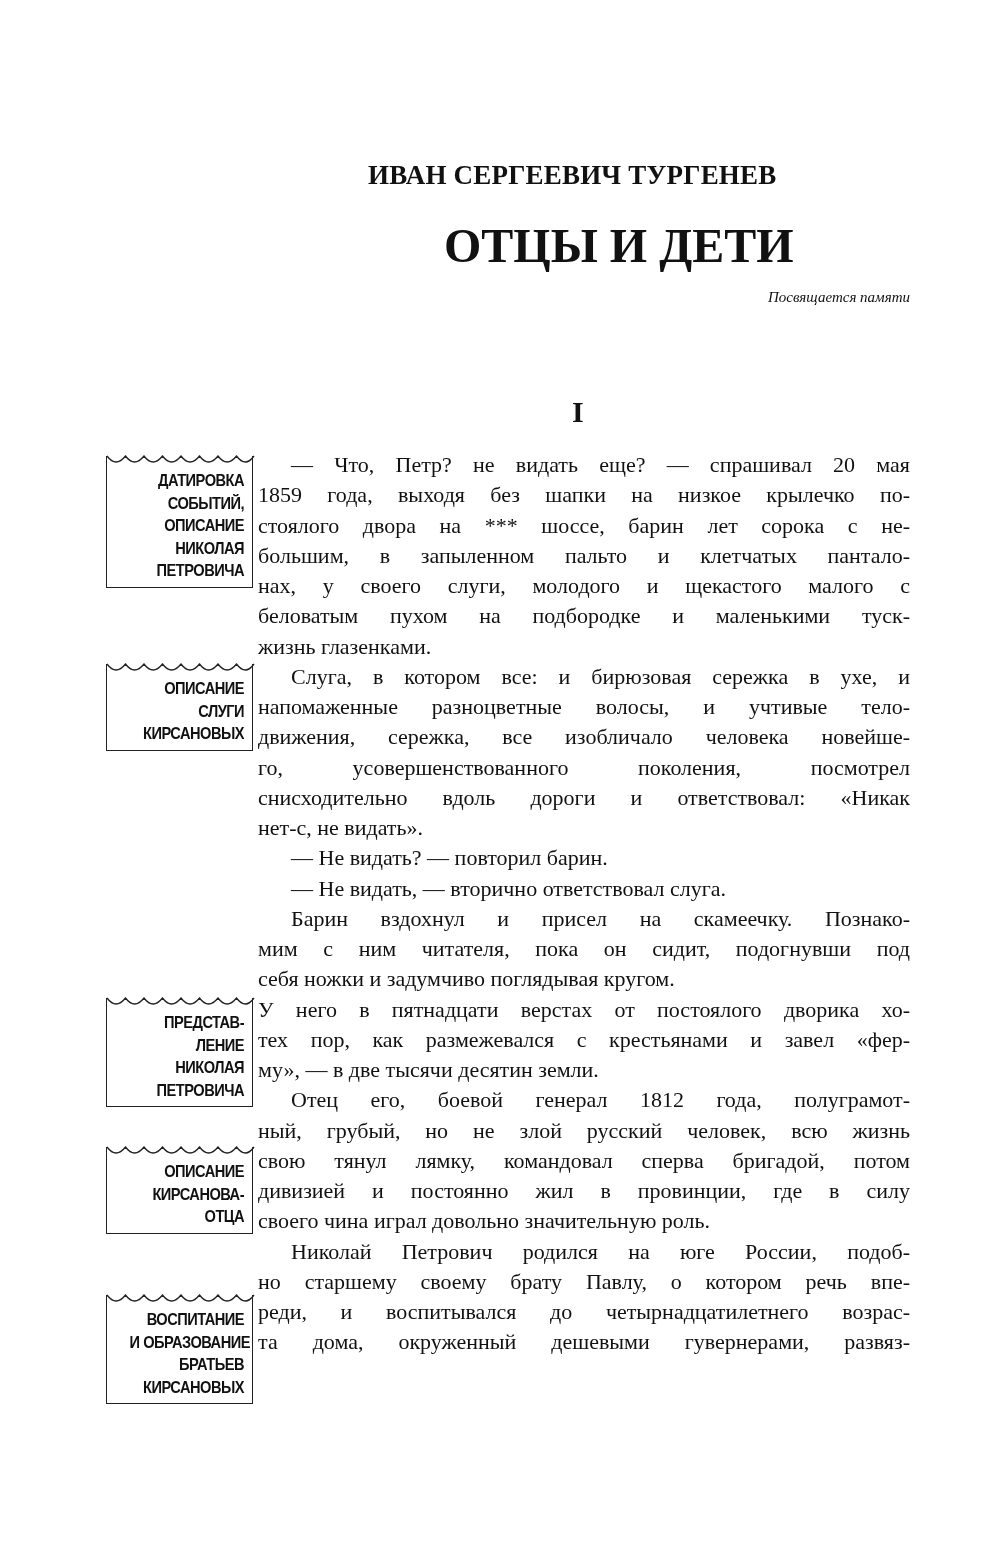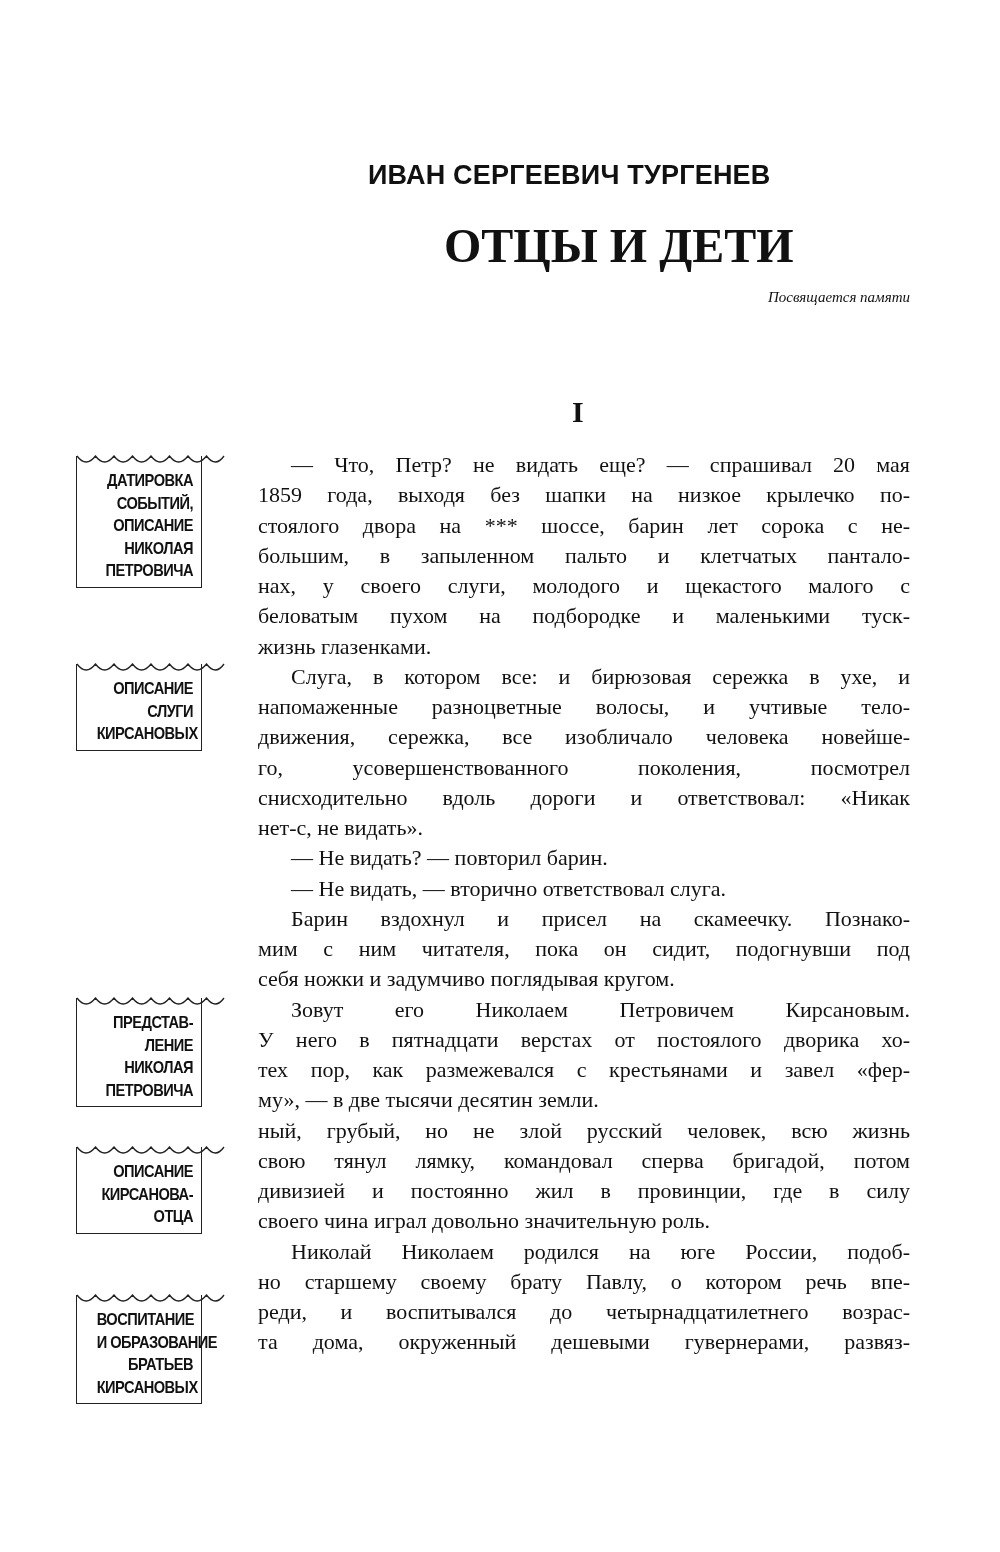--- a/index.html
+++ b/index.html
@@ -1,19 +1,19 @@
 <!DOCTYPE html>
 <html><head>
   <meta charset="utf-8">
   <style>
     html, body { margin: 0; padding: 0; background: #ffffff; }
     body { width: 1000px; height: 1552px; position: relative; overflow: hidden; color: #111; }
     .author {
       position: absolute; left: 368px; top: 160px; width: 470px;
-      font-family: Liberation Sans, sans-serif; font-weight: bold; font-size: 27px;
+      font-family: Liberation Serif, serif; font-weight: bold; font-size: 27px;
       letter-spacing: 0.2px; white-space: nowrap;
     }
     .title {
       position: absolute; left: 444px; top: 218px;
       font-family: "Liberation Serif", serif; font-weight: bold; font-size: 48px;
       white-space: nowrap;
     }
     .dedication {
       position: absolute; right: 90px; top: 283px; text-align: right;
       font-family: "Liberation Serif", serif; font-style: italic; font-size: 15px; line-height: 29px;
@@ -25,21 +25,21 @@
     }
     .text {
       position: absolute; left: 258px; top: 450px; width: 652px;
       font-family: "Liberation Serif", serif; font-size: 22px; line-height: 30.25px;
       text-align: justify; hyphens: manual;
     }
     .text p { margin: 0; text-indent: 33px; }
     .text .line { display: block; text-align: justify; text-align-last: justify; white-space: nowrap; }
     .text .line.last { text-align-last: left; }
     .note {
-      position: absolute; left: 76px; width: 126px; box-sizing: border-box;
+      position: absolute; left: 106px; width: 147px; box-sizing: border-box;
       border-left: 1.3px solid #222; border-right: 1.3px solid #222; border-bottom: 1.3px solid #222;
       padding: 14px 8px 4px 4px; text-align: right;
     }
     .note svg.wave { position: absolute; left: -1.3px; top: -2px; width: 149px; height: 14px; }
     .note .label {
       font-family: "Liberation Sans", sans-serif; font-weight: bold; font-size: 17px;
       line-height: 22.5px; letter-spacing: -0.6px; transform: scaleX(0.86); transform-origin: right center;
       display: block; white-space: nowrap;
     }
   </style>
@@ -128,32 +128,32 @@
     </p>
     <p>
       <span class="line last">— Не видать, — вторично ответствовал слуга.</span>
     </p>
     <p>
       <span class="line">Барин вздохнул и присел на скамеечку. Познако-</span>
       <span class="line" style="margin-left:-33px">мим с ним читателя, пока он сидит, подогнувши под</span>
       <span class="line last" style="margin-left:-33px">себя ножки и задумчиво поглядывая кругом.</span>
     </p>
     <p>
-      <span class="line">Зовут его Николаем Петровичем Кирсановым.</span>
       <span class="line" style="margin-left:-33px">У него в пятнадцати верстах от постоялого дворика хо-</span>
       <span class="line" style="margin-left:-33px">тех пор, как размежевался с крестьянами и завел «фер-</span>
       <span class="line last" style="margin-left:-33px">му», — в две тысячи десятин земли.</span>
     </p>
     <p>
+      <span class="line">Отец его, боевой генерал 1812 года, полуграмот-</span>
       <span class="line" style="margin-left:-33px">ный, грубый, но не злой русский человек, всю жизнь</span>
       <span class="line" style="margin-left:-33px">свою тянул лямку, командовал сперва бригадой, потом</span>
       <span class="line" style="margin-left:-33px">дивизией и постоянно жил в провинции, где в силу</span>
       <span class="line last" style="margin-left:-33px">своего чина играл довольно значительную роль.</span>
     </p>
     <p>
-      <span class="line">Николай Николаем родился на юге России, подоб-</span>
+      <span class="line">Николай Петрович родился на юге России, подоб-</span>
       <span class="line" style="margin-left:-33px">но старшему своему брату Павлу, о котором речь впе-</span>
       <span class="line" style="margin-left:-33px">реди, и воспитывался до четырнадцатилетнего возрас-</span>
       <span class="line" style="margin-left:-33px">та дома, окруженный дешевыми гувернерами, развяз-</span>
     </p>
   </div>
 
 </div>
 
 </body></html>

